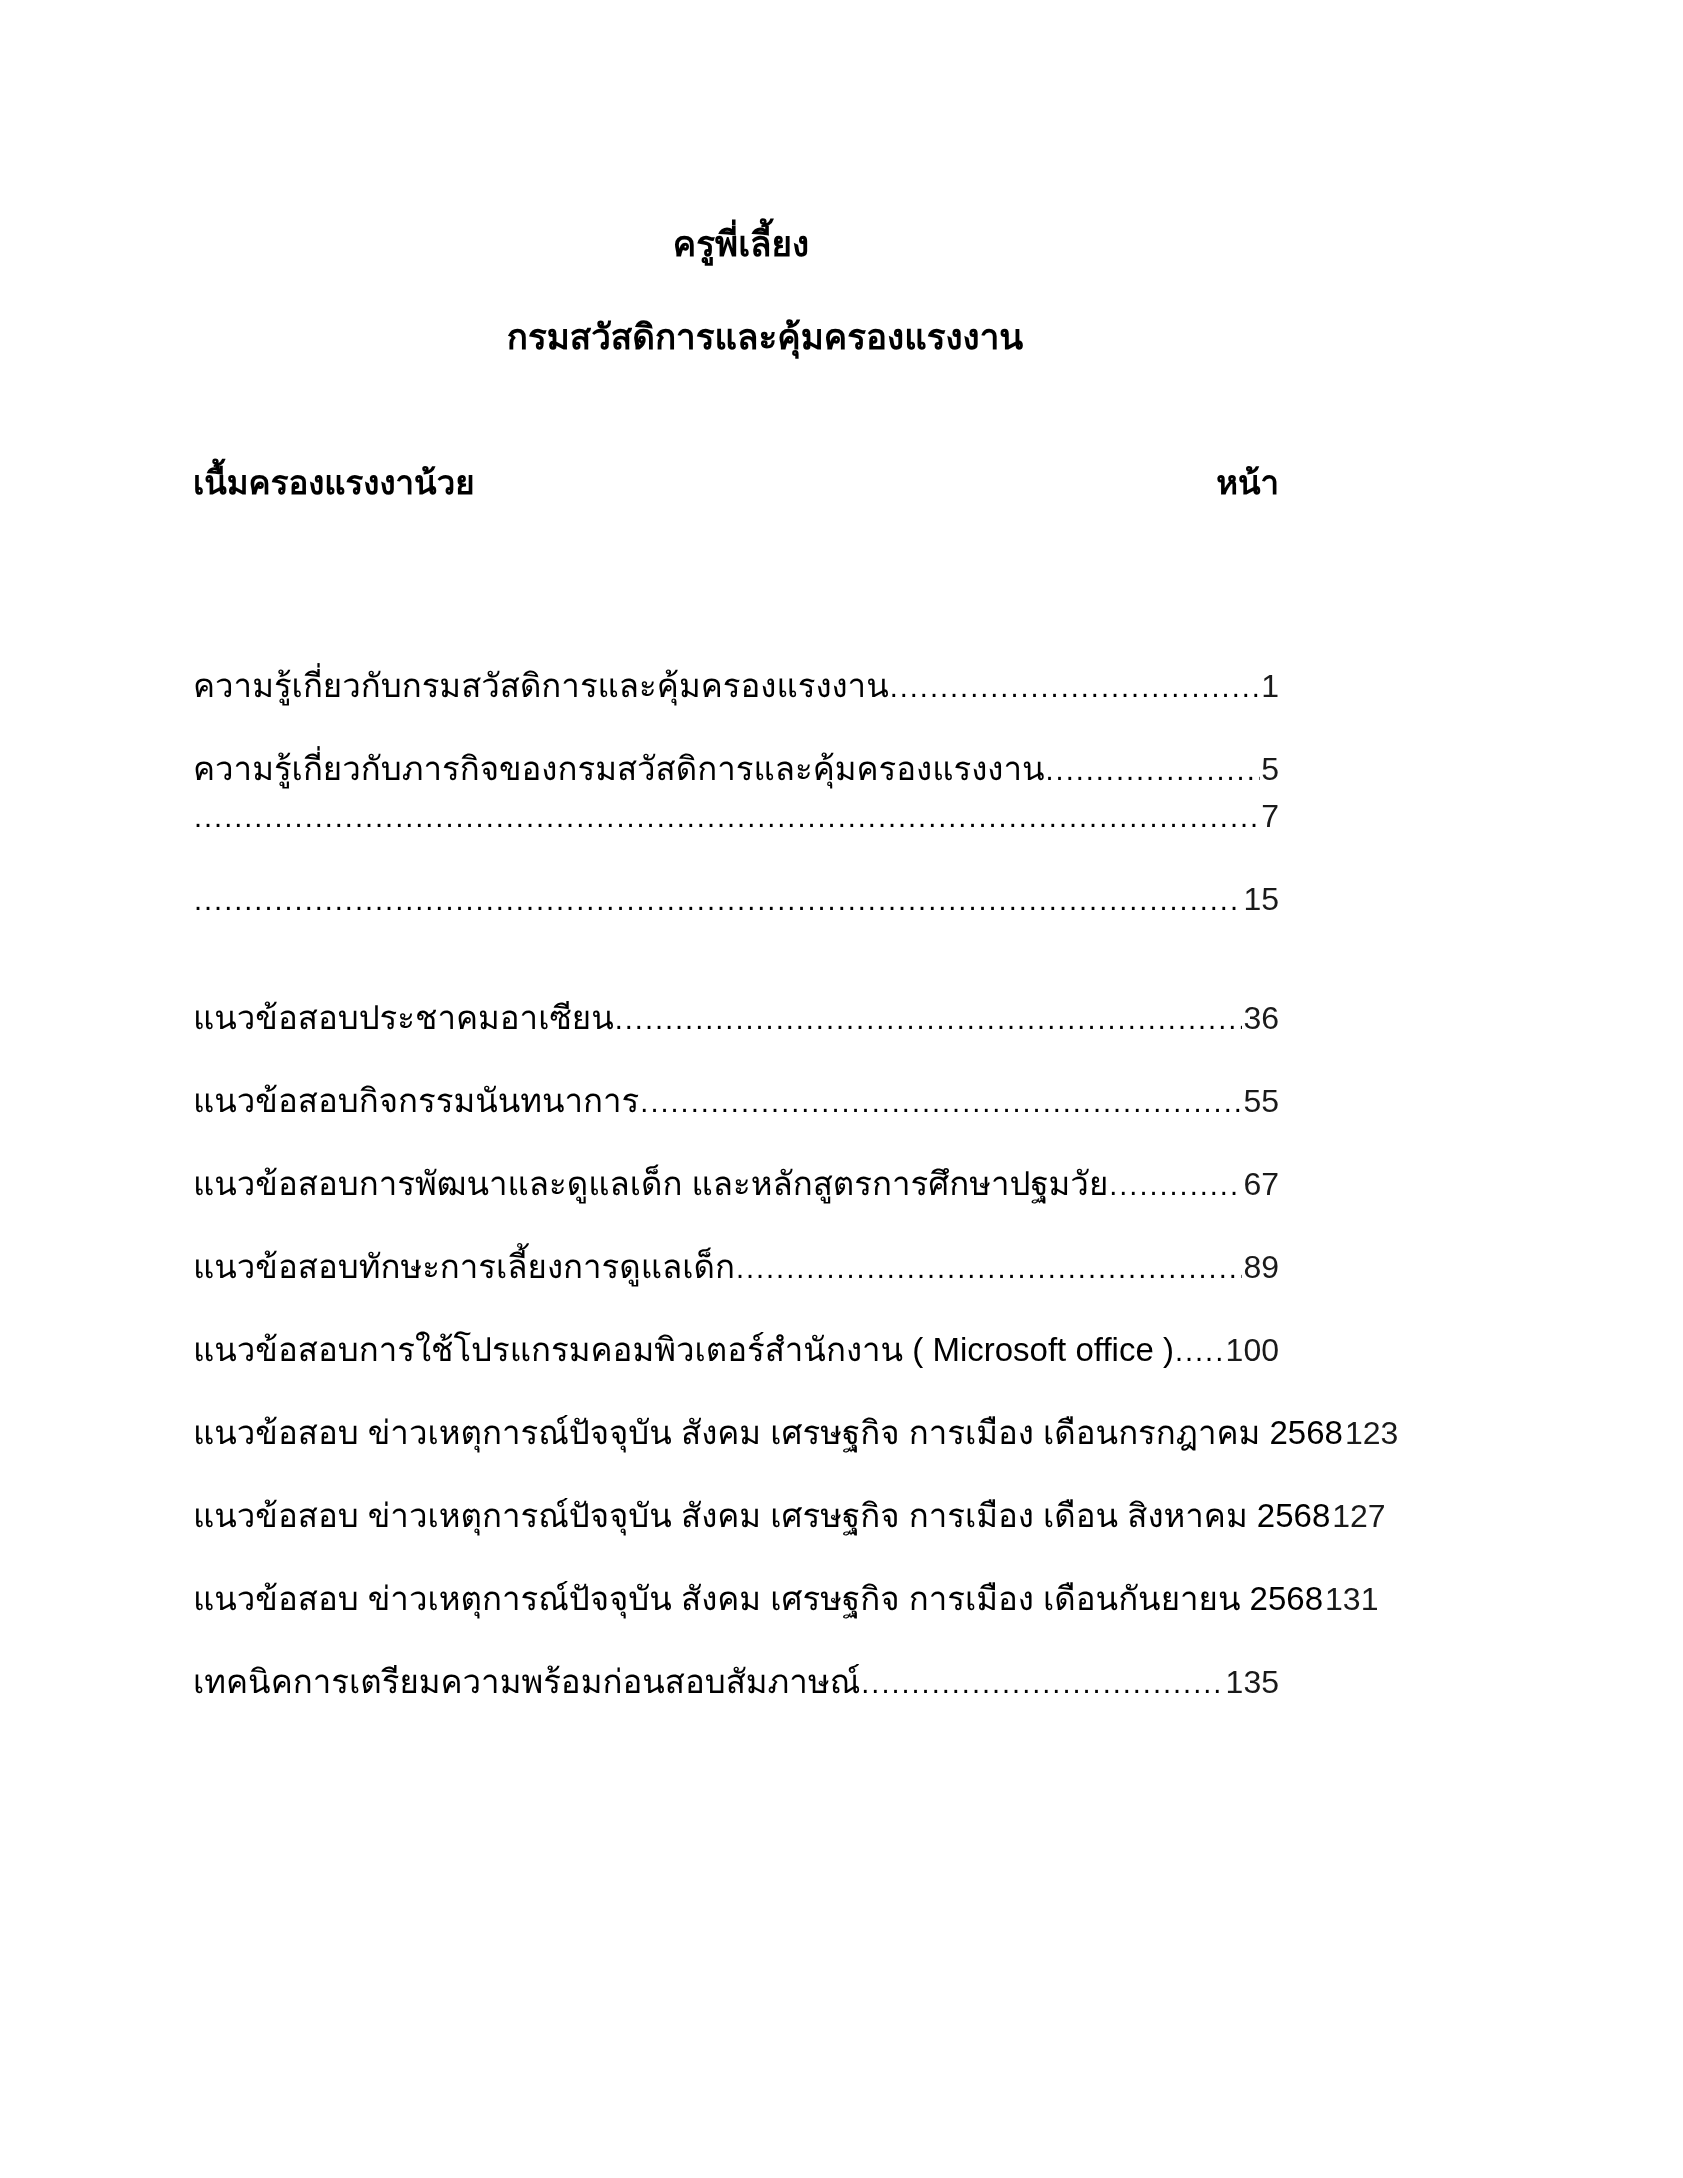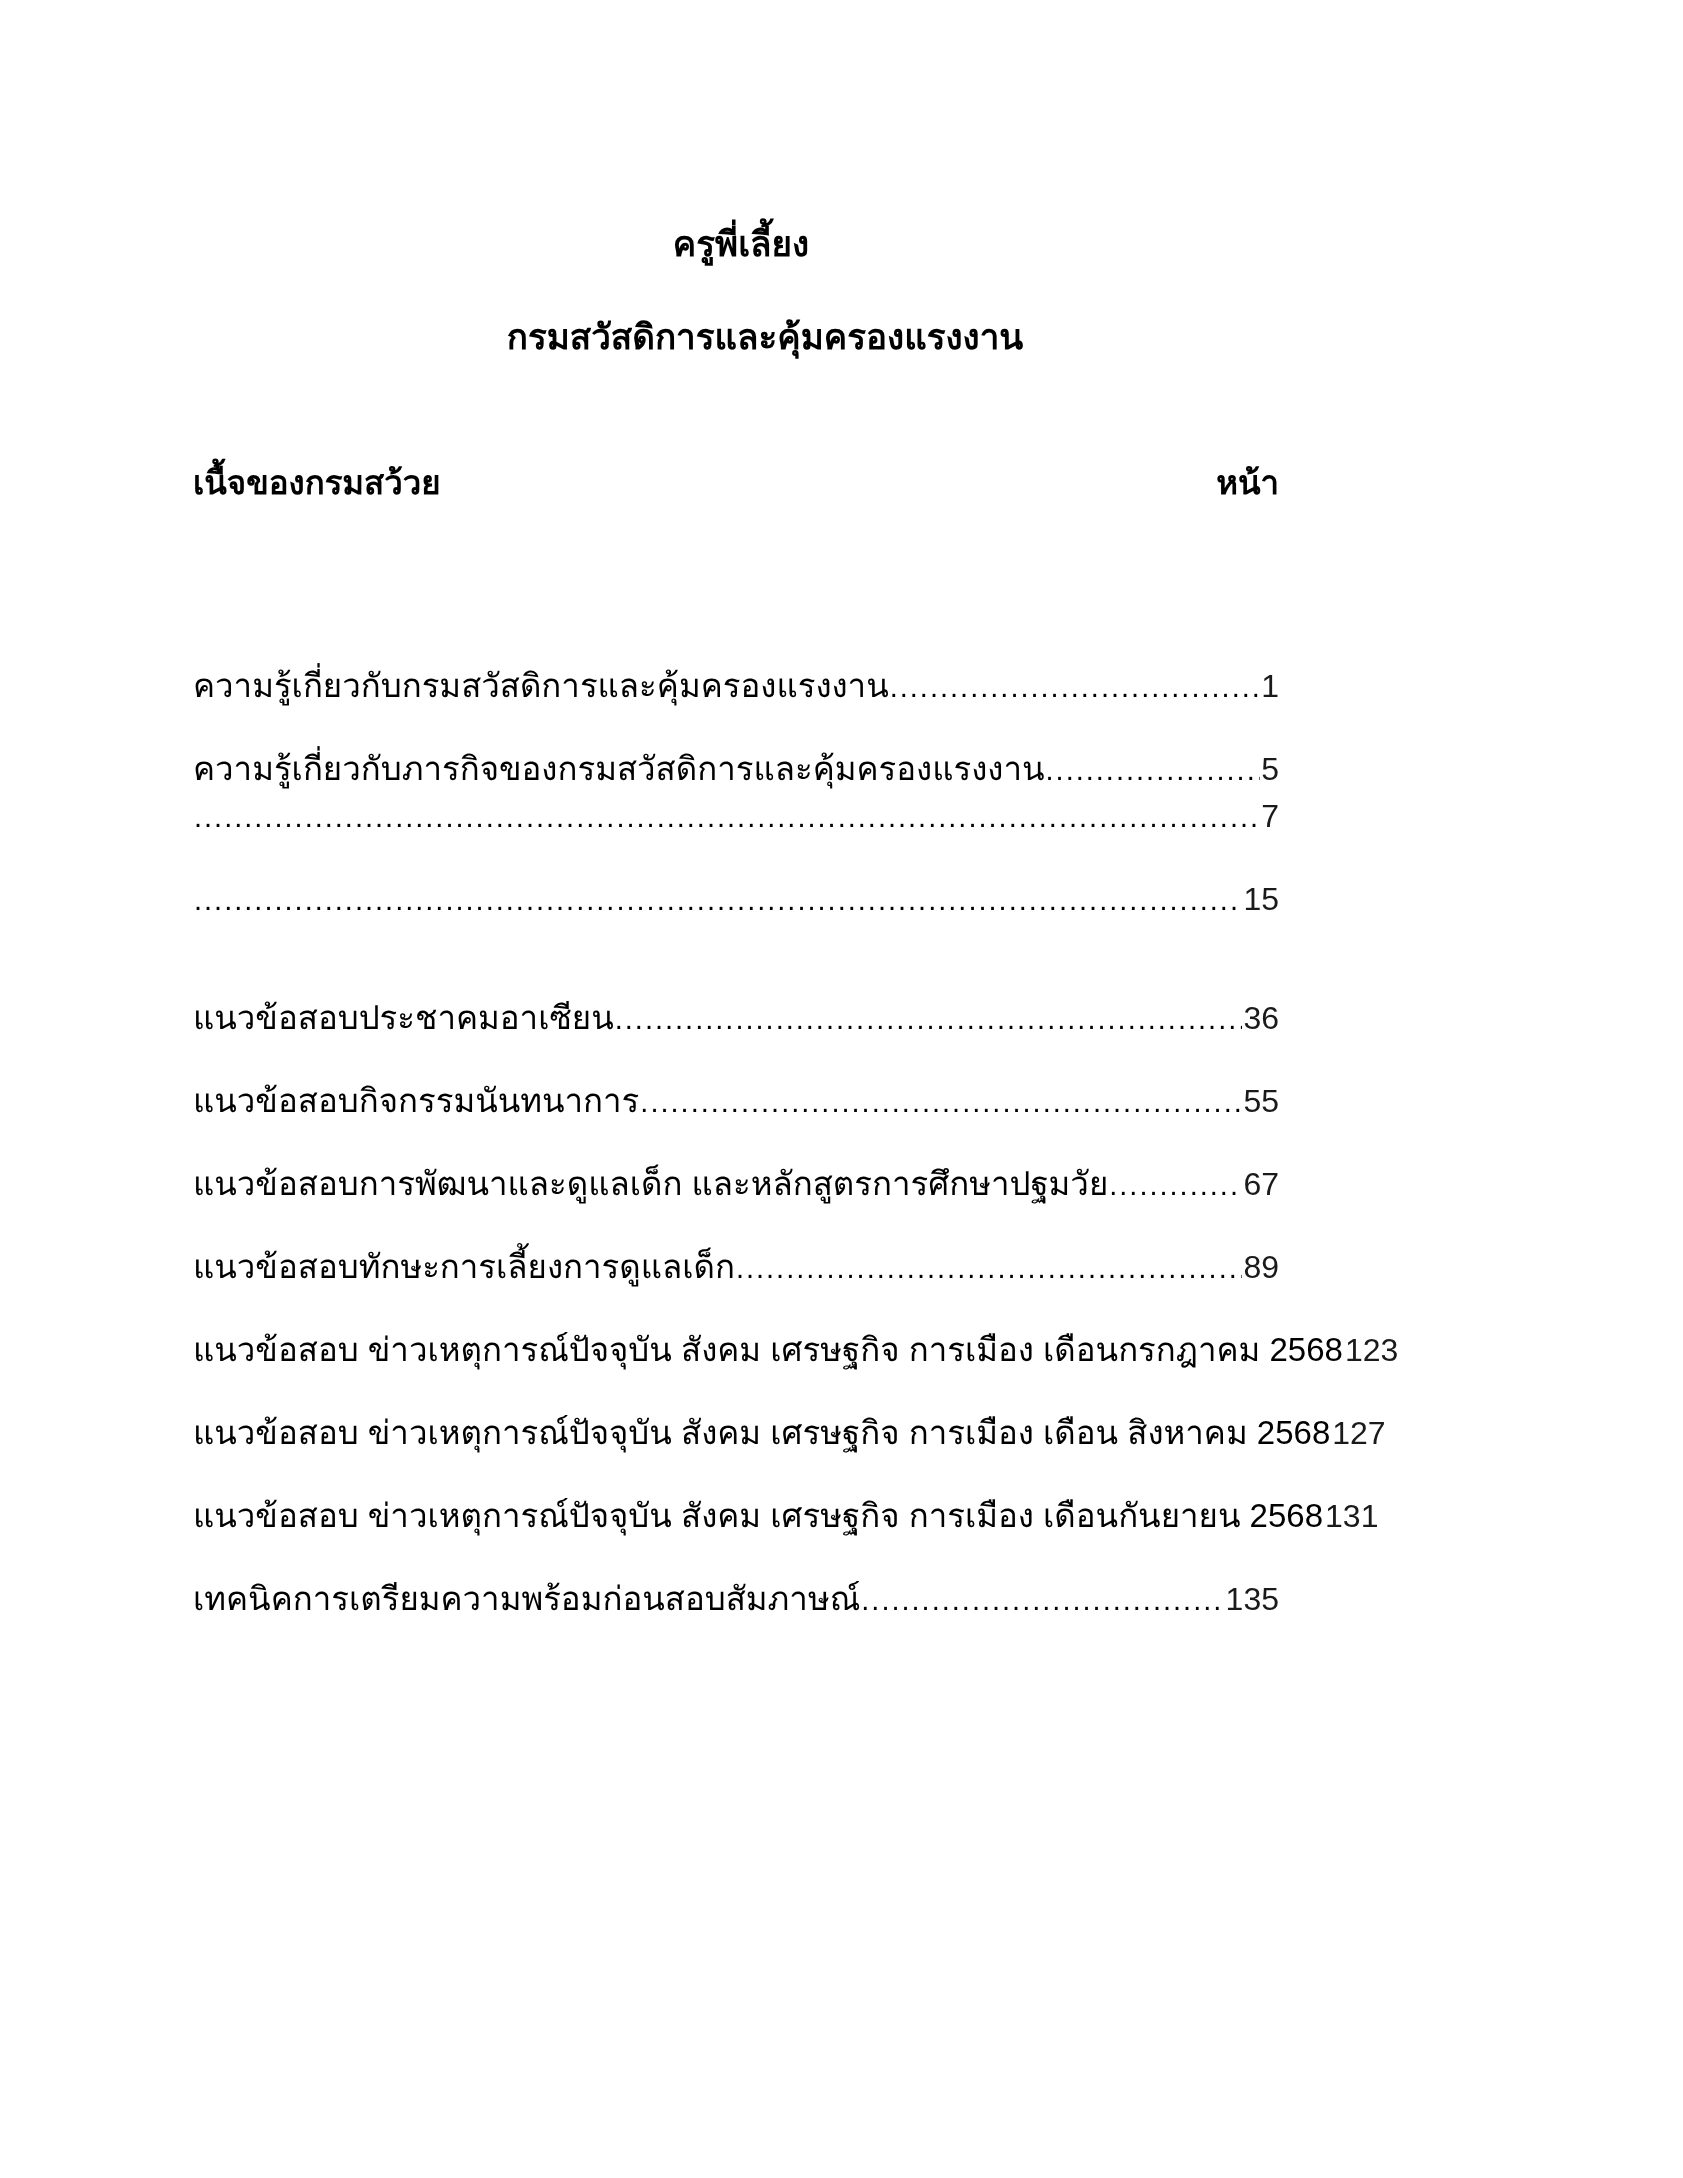--- a/index.html
+++ b/index.html
@@ -92,21 +92,21 @@
 </head>
 <body>
 
 <div class="page">
 
   <div class="doc-title">ครูพี่เลี้ยง</div>
 
   <div class="doc-subtitle">กรมสวัสดิการและคุ้มครองแรงงาน</div>
 
   <div class="toc-header">
-    <span>เนื้จของกรมสว้วย</span>
+    <span>เนื้มครองแรงงาน้วย</span>
     <span>หน้า</span>
   </div>
 
   <div class="toc-list">
     <div class="toc-row">
       <span class="toc-title">ความรู้เกี่ยวกับกรมสวัสดิการและคุ้มครองแรงงาน</span>
       <span class="toc-dots"></span>
       <span class="toc-page">1</span>
     </div>
 
@@ -144,20 +144,25 @@
       <span class="toc-dots"></span>
       <span class="toc-page">67</span>
     </div>
 
     <div class="toc-row">
       <span class="toc-title">แนวข้อสอบทักษะการเลี้ยงการดูแลเด็ก</span>
       <span class="toc-dots"></span>
       <span class="toc-page">89</span>
     </div>
 
+    <div class="toc-row">
+      <span class="toc-title">แนวข้อสอบการใช้โปรแกรมคอมพิวเตอร์สำนักงาน ( Microsoft office )</span>
+      <span class="toc-dots"></span>
+      <span class="toc-page">100</span>
+    </div>
 
     <div class="toc-row">
       <span class="toc-title">แนวข้อสอบ ข่าวเหตุการณ์ปัจจุบัน สังคม เศรษฐกิจ การเมือง เดือนกรกฎาคม 2568</span>
       <span class="toc-dots"></span>
       <span class="toc-page">123</span>
     </div>
 
     <div class="toc-row">
       <span class="toc-title">แนวข้อสอบ ข่าวเหตุการณ์ปัจจุบัน สังคม เศรษฐกิจ การเมือง เดือน สิงหาคม 2568</span>
       <span class="toc-dots"></span>

